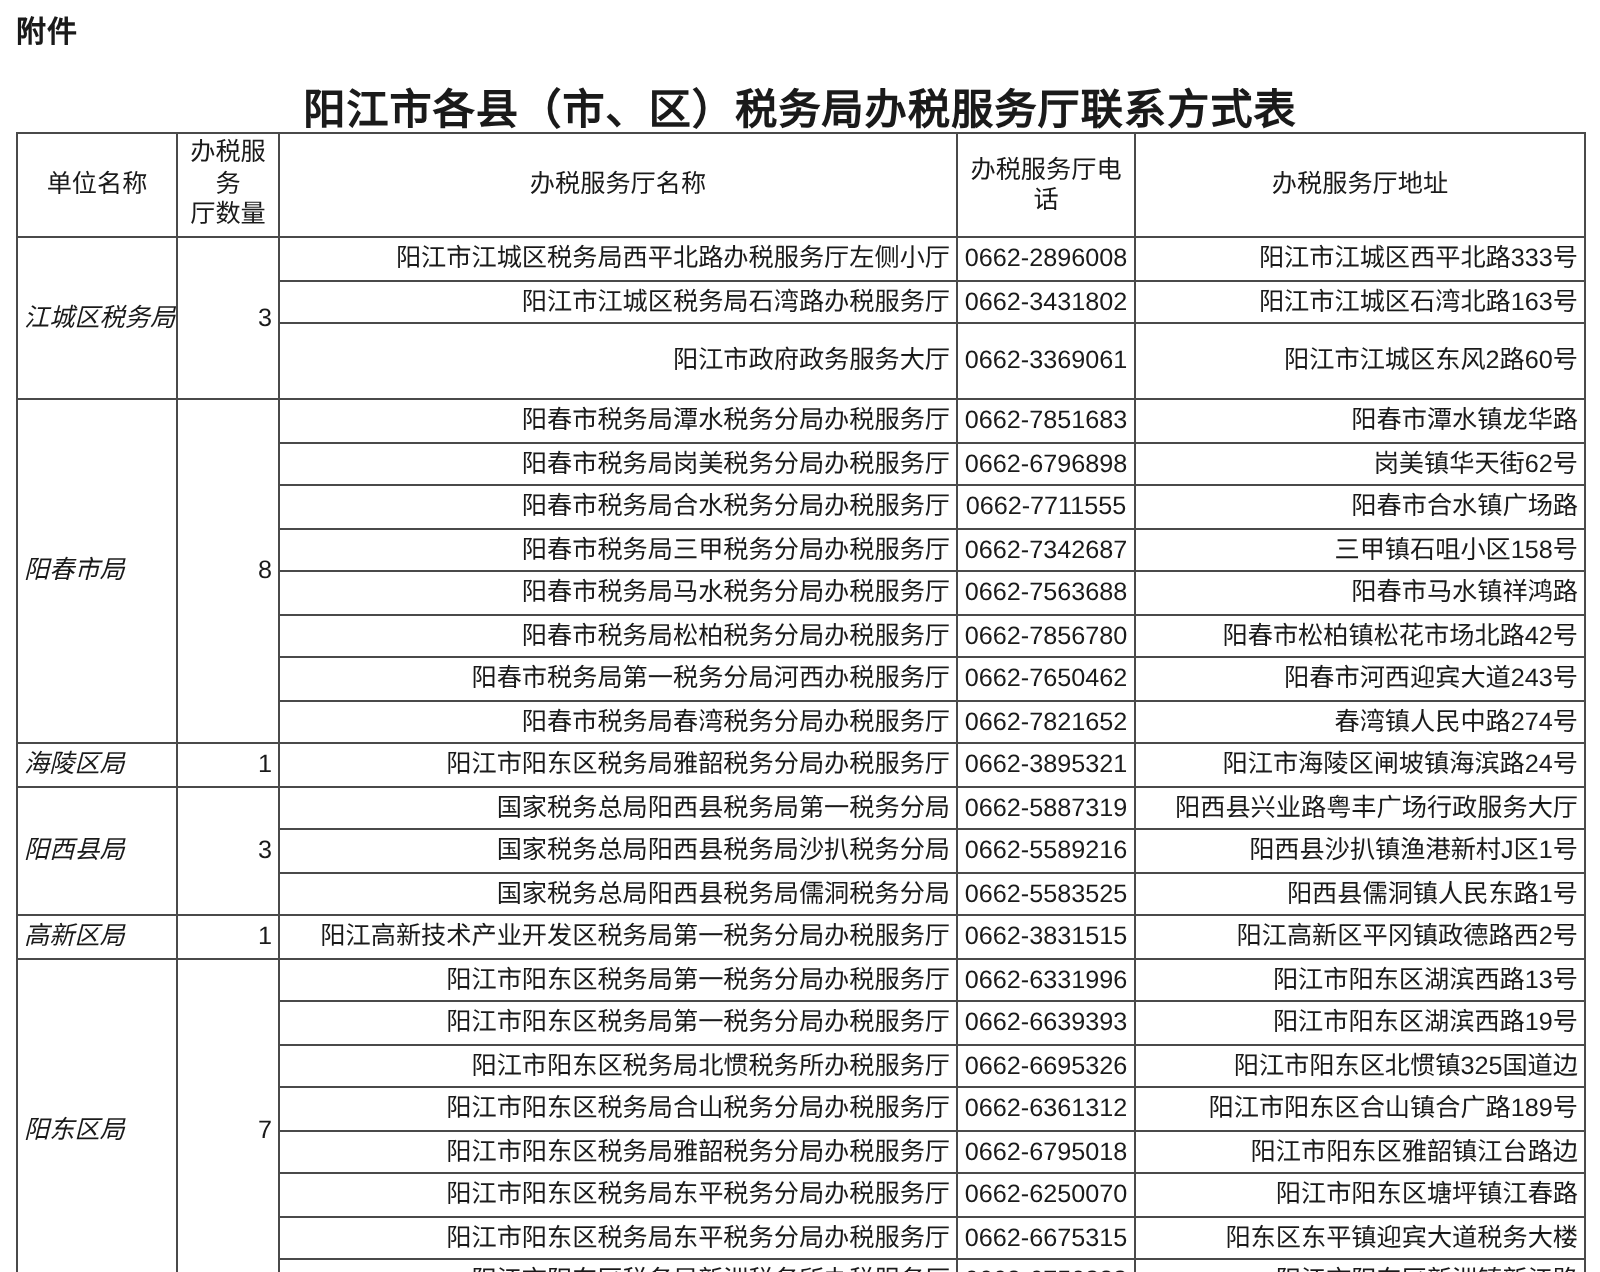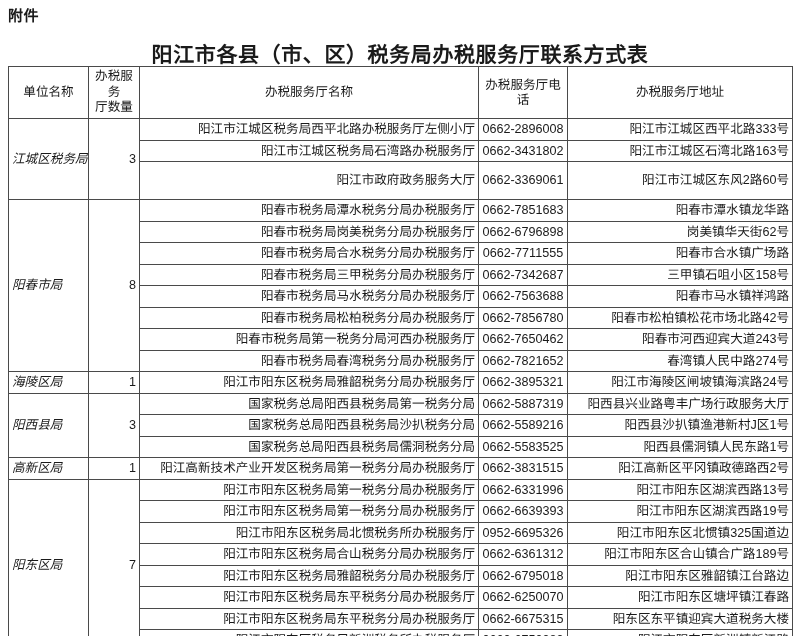--- a/index.html
+++ b/index.html
@@ -239,21 +239,21 @@
             <td class="cell-phone">0662-6331996</td>
             <td class="cell-addr">阳江市阳东区湖滨西路13号</td>
           </tr>
           <tr class="data-row">
             <td class="cell-name">阳江市阳东区税务局第一税务分局办税服务厅</td>
             <td class="cell-phone">0662-6639393</td>
             <td class="cell-addr">阳江市阳东区湖滨西路19号</td>
           </tr>
           <tr class="data-row">
             <td class="cell-name">阳江市阳东区税务局北惯税务所办税服务厅</td>
-            <td class="cell-phone">0952-6695326</td>
+            <td class="cell-phone">0662-6695326</td>
             <td class="cell-addr">阳江市阳东区北惯镇325国道边</td>
           </tr>
           <tr class="data-row">
             <td class="cell-name">阳江市阳东区税务局合山税务分局办税服务厅</td>
             <td class="cell-phone">0662-6361312</td>
             <td class="cell-addr">阳江市阳东区合山镇合广路189号</td>
           </tr>
           <tr class="data-row">
             <td class="cell-name">阳江市阳东区税务局雅韶税务分局办税服务厅</td>
             <td class="cell-phone">0662-6795018</td>

